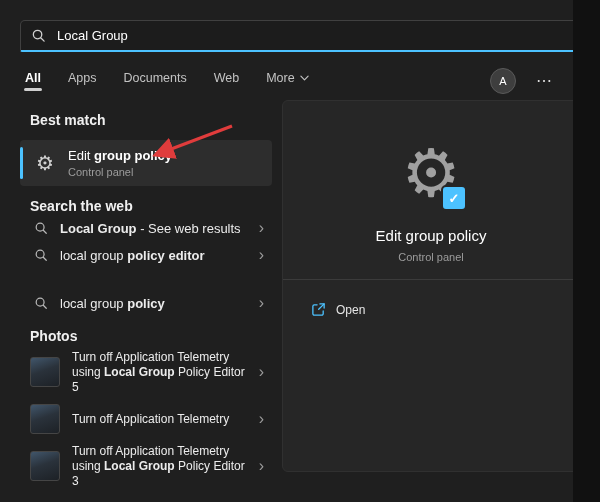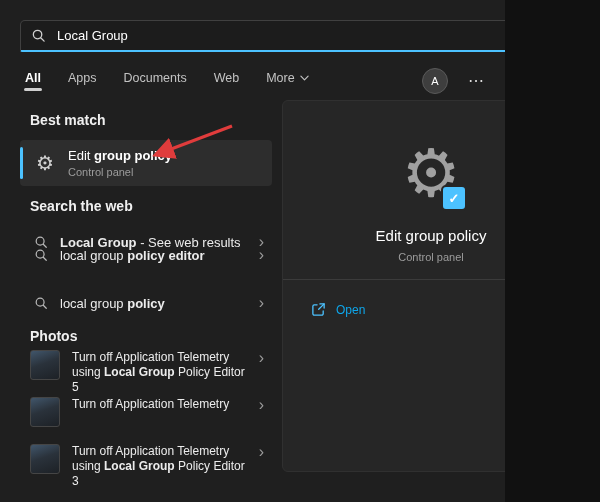--- a/index.html
+++ b/index.html
@@ -1,18 +1,18 @@
 <!DOCTYPE html>
 <html><head>
 <meta charset="utf-8">
 <style>
   :root{ --accent:#4CC2FF; }
   html,body{margin:0;padding:0;background:#111;}
   #root{
-    position:relative;width:505px;height:502px;background:#1f1f1f;
+    position:relative;width:573px;height:502px;background:#1f1f1f;
     font-family:"Liberation Sans",sans-serif;color:#fff;overflow:hidden;
   }
   
   .search-bar{
     position:absolute;left:20px;top:20px;width:558px;height:32px;
     background:#1c1c1c;border:1px solid #404040;border-bottom:2px solid var(--accent);
     border-radius:5px 5px 2px 2px;display:flex;align-items:center;gap:9px;
     padding:0 10px;box-sizing:border-box;
   }
   .search-bar input{
@@ -50,21 +50,21 @@
   .bm-line2{font-size:11px;line-height:13px;color:#9c9c9c;margin-top:2px;}
   .b{font-weight:bold;}
   
   .web-row{
     position:absolute;left:20px;width:252px;height:30px;display:flex;align-items:center;
     gap:12px;padding:0 8px 0 14px;box-sizing:border-box;border-radius:4px;
     font-size:13px;color:#ececec;
   }
   .chevron{margin-left:auto;color:#9a9a9a;font-size:16px;line-height:1;}
   .photo-row{
-    position:absolute;left:20px;width:252px;height:44px;display:flex;
+    position:absolute;left:20px;width:252px;height:44px;display:flex;align-items:center;
     gap:12px;padding:0 8px 0 10px;box-sizing:border-box;border-radius:4px;
   }
   .thumb{
     width:30px;height:30px;border-radius:3px;flex:none;
     background:linear-gradient(160deg,#41566b 0%,#2a323b 45%,#1d2126 100%);
     border:1px solid #454545;box-sizing:border-box;
   }
   .photo-text{font-size:12px;line-height:15px;color:#ececec;}
   
   .preview{
@@ -75,21 +75,21 @@
   .gear-wrap{position:relative;width:88px;height:76px;display:flex;align-items:center;justify-content:center;}
   .gear-lg{font-size:66px;line-height:1;color:#a0a0a0;}
   .badge{
     position:absolute;right:8px;bottom:0;width:22px;height:22px;border-radius:5px;
     background:var(--accent);border:2px solid #262626;display:flex;align-items:center;justify-content:center;
   }
   .badge span{font-size:13px;font-weight:bold;color:#fff;line-height:1;}
   .preview-title{margin-top:16px;font-size:15px;color:#fff;}
   .preview-sub{margin-top:7px;font-size:11px;color:#9c9c9c;}
   .divider{margin-top:16px;width:100%;height:1px;background:#3b3b3b;}
-  .open-row{align-self:flex-start;margin:22px 0 0 28px;display:flex;align-items:center;gap:10px;font-size:12px;color:#0ea5e9;cursor:default;}
+  .open-row{align-self:flex-start;margin:22px 0 0 28px;display:flex;align-items:center;gap:10px;font-size:12px;color:#e5e5e5;cursor:default;}
   
   .arrow-svg{position:absolute;left:132px;top:116px;pointer-events:none;}
 </style>
 </head>
 <body>
 
 <div id="root" style="--accent: #4CC2FF;">
 
   <div class="search-bar">
     <svg viewBox="0 0 16 16" width="15" height="15">
@@ -141,21 +141,21 @@
     <defs>
       <marker id="ah" markerWidth="7" markerHeight="7" refX="5" refY="3.5" orient="auto">
         <path d="M0,0 L7,3.5 L0,7 Z" fill="#E03C3C"></path>
       </marker>
     </defs>
     <line x1="100" y1="10" x2="26" y2="38" stroke="#E03C3C" stroke-width="3.2" marker-end="url(#ah)"></line>
   </svg>
 
   <div class="sec-heading" style="top:198px;">Search the web</div>
 
-  <div class="web-row" style="top:227px;text-align:right;">
+  <div class="web-row" style="top:213px;text-align:right;">
     <svg viewBox="0 0 16 16" width="14" height="14">
       <circle cx="7" cy="7" r="4.5" fill="none" stroke="#b9b9b9" stroke-width="1.4"></circle>
       <line x1="10.6" y1="10.6" x2="14" y2="14" stroke="#b9b9b9" stroke-width="1.4" stroke-linecap="round"></line>
     </svg>
     <span><span class="b">Local Group</span><span> - See web results</span></span>
     <span class="chevron">›</span>
   </div>
 
   <div class="web-row" style="top:240px;">
     <svg viewBox="0 0 16 16" width="14" height="14">

